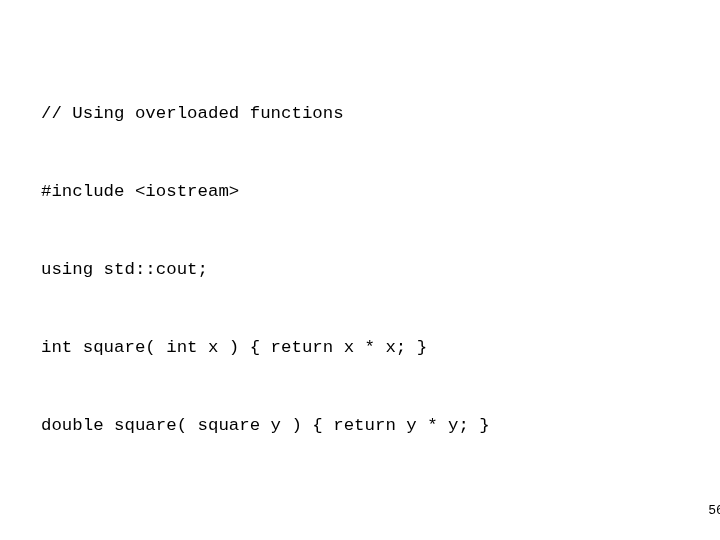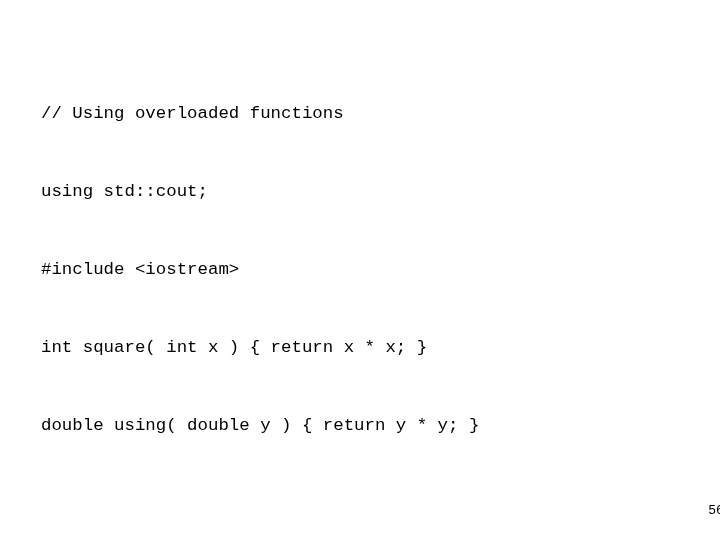--- a/index.html
+++ b/index.html
@@ -57,24 +57,24 @@
     margin-left: 48px;
   }
 </style>
 </head>
 <body>
 
 <div id="slide">
 
   <div id="code-listing">
     <div class="code-line">// Using overloaded functions</div>
+    <div class="code-line">#include &lt;iostream&gt;</div>
     <div class="code-line">using std::cout;</div>
-    <div class="code-line">#include &lt;iostream&gt;</div>
     <div class="code-line">int square( int x ) { return x * x; }</div>
-    <div class="code-line">double using( double y ) { return y * y; }</div>
+    <div class="code-line">double square( square y ) { return y * y; }</div>
     
     
     
     
     
     
     
     
     
   </div>

